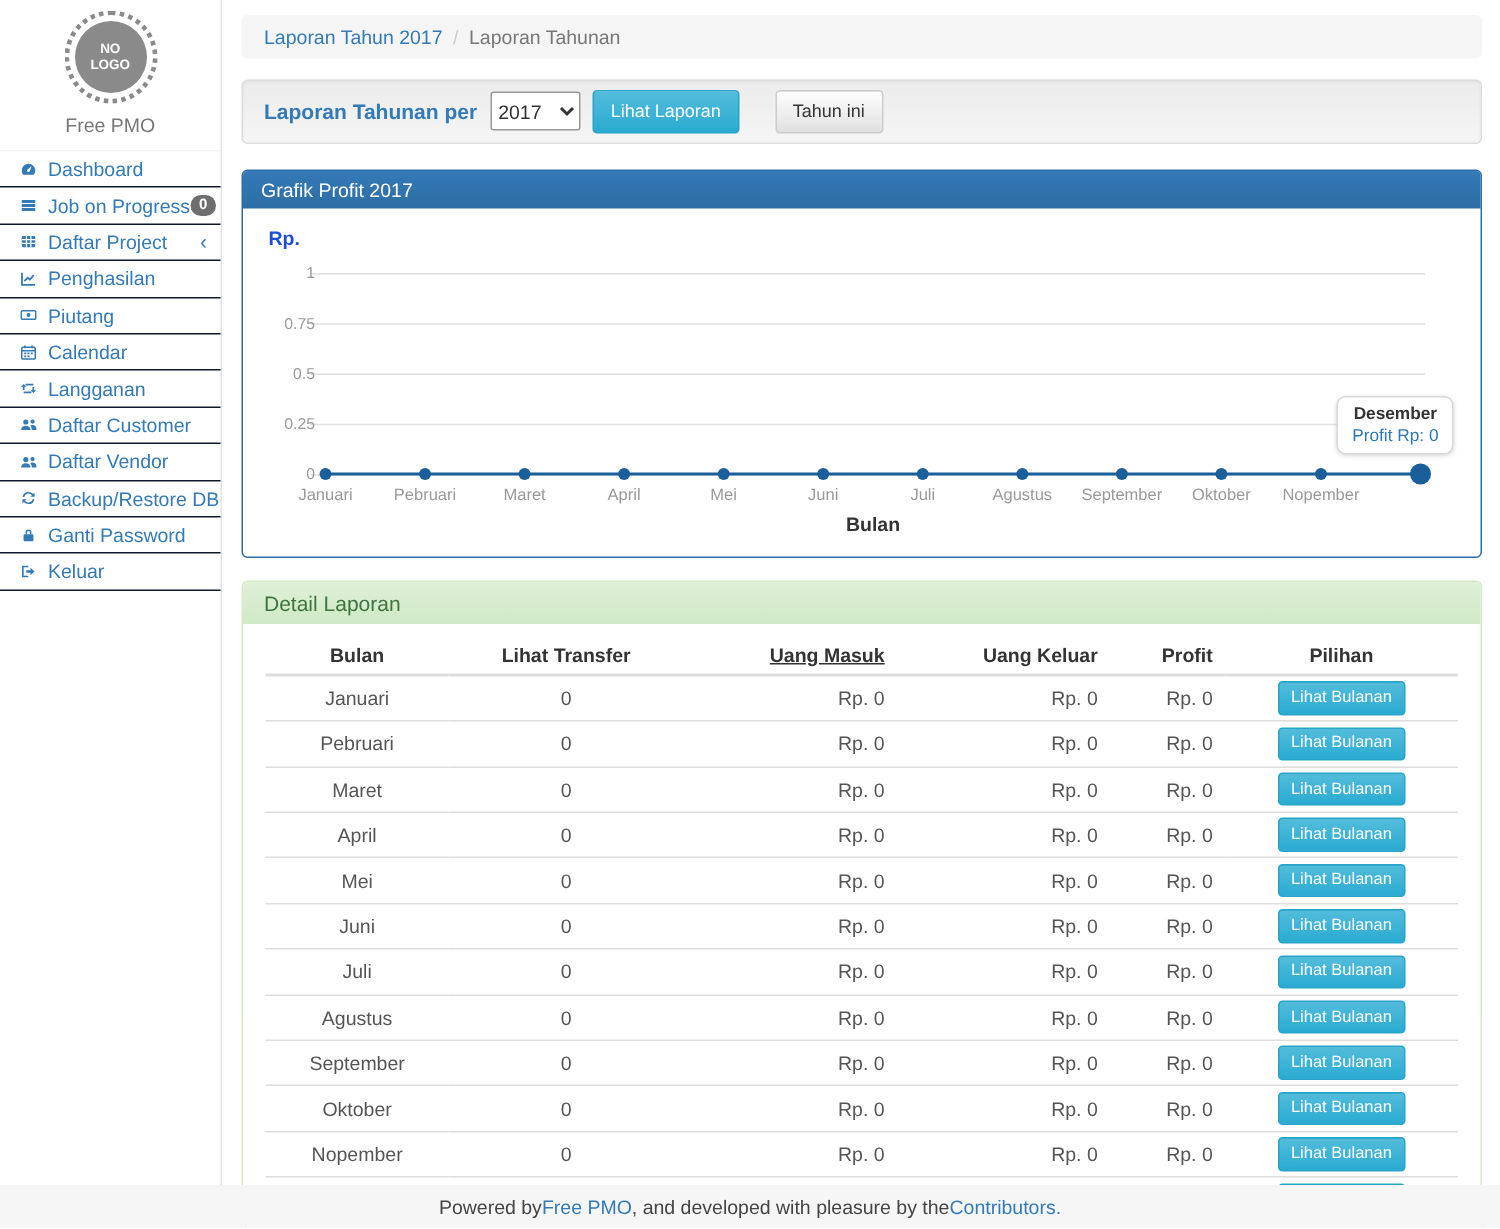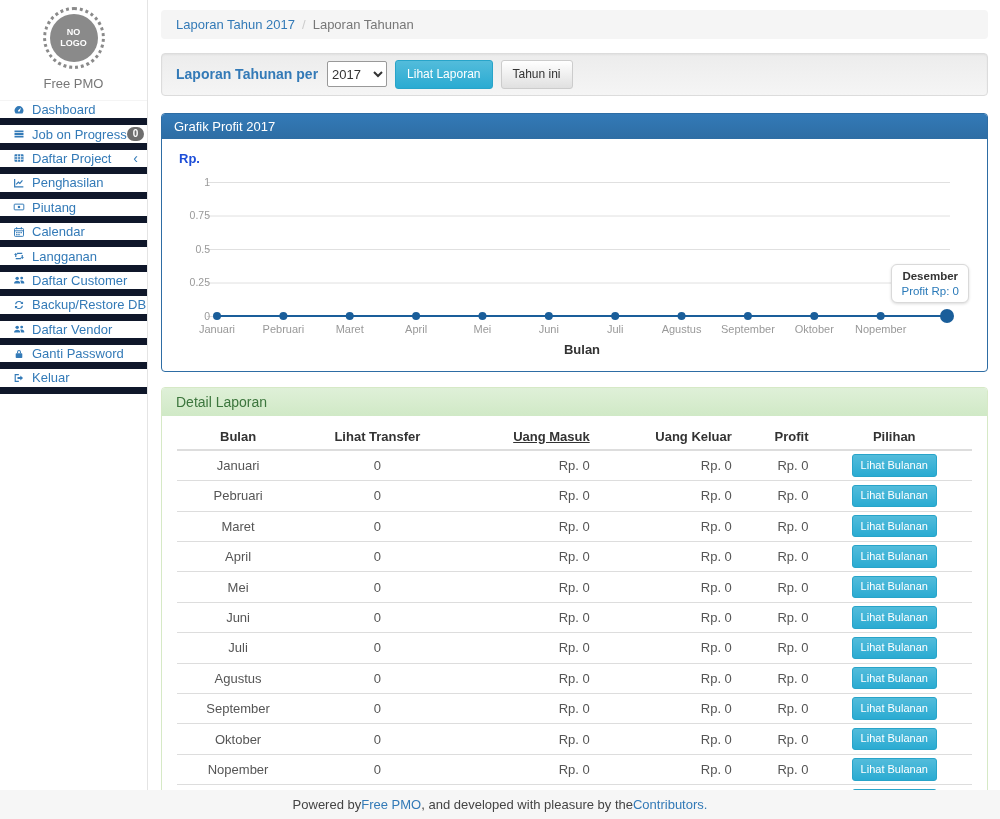--- a/index.html
+++ b/index.html
@@ -13,21 +13,21 @@
   .logo-area { text-align:center; padding-top:7px; }
   .logo-ring { width:62px; height:62px; margin:0 auto; border-radius:50%;
                border:3px dotted #8a8a8a; display:flex; align-items:center; justify-content:center; }
   .logo-inner { width:48px; height:48px; border-radius:50%; background:#8a8a8a; color:#fff;
                 display:flex; align-items:center; justify-content:center;
                 font-size:9px; font-weight:bold; line-height:1.25; text-align:center; }
   .logo-inner span { width:30px; display:inline-block; }
   .app-name { color:#777; font-size:13px; margin-top:7px; }
   .menu { list-style:none; margin:9px 0 0 0; padding:0; border-top:1px solid #f4f4f4; }
   .menu li { display:flex; align-items:center; height:24.4px; padding:0 9px 0 10px;
-             border-bottom:7px solid #0f172a; color:#337ab7; font-size:13px; cursor:pointer; }
+             border-bottom:1px solid #0f172a; color:#337ab7; font-size:13px; cursor:pointer; }
   .menu .icn { width:17px; flex:none; display:inline-flex; justify-content:center; margin-right:5px; }
   .menu .icn svg { width:12px; height:12px; }
   .menu .lbl { white-space:nowrap; }
   .badge { margin-left:auto; background:#6e6e6e; color:#fff; font-size:10px; font-weight:bold;
            padding:2px 6px; border-radius:9px; line-height:1; }
   .chev { margin-left:auto; font-size:14px; line-height:1; color:#337ab7; }
 
   
   .content { margin-left:149px; padding:10px 12px 0 12px; }
   .breadcrumb { background:#f5f5f5; border-radius:4px; padding:7px 15px; font-size:13px;
@@ -37,21 +37,21 @@
 
   .well { background:linear-gradient(to bottom,#ececec 0,#f5f5f5 100%);
           border:1px solid #dcdcdc; border-radius:4px; padding:6px 14px;
           display:flex; align-items:center; margin-bottom:17px;
           box-shadow:inset 0 1px 2px rgba(0,0,0,.05); }
   .well .flabel { color:#337ab7; font-weight:bold; font-size:14px; margin-right:9px; }
   select.year { height:26px; width:60px; font-size:13px; border:1px solid #999; border-radius:2px;
                 background:#fff; margin-right:8px; font-family:inherit; color:#333; }
   .btn { font-size:12px; border-radius:3px; padding:5px 11px; border:1px solid transparent;
          cursor:pointer; font-family:inherit; line-height:1.4; }
-  .btn-info { color:#fff; background:linear-gradient(to bottom,#53bcdb 0,#2aabd2 100%); border-color:#28a4c9; margin-right:8px; }
+  .btn-info { color:#fff; background:linear-gradient(to bottom,#53bcdb 0,#2aabd2 100%); border-color:#28a4c9; margin-right:24px; }
   .btn-default { color:#333; background:linear-gradient(to bottom,#fff 0,#e0e0e0 100%); border-color:#ccc; }
   .btn-xs { font-size:11px; padding:2.5px 8px; border-radius:3px; margin:0; }
 
   .panel { border-radius:4px; margin-bottom:15px; background:#fff; }
   .panel-primary { border:1px solid #2e6da4; }
   .panel-primary .panel-heading { background:linear-gradient(to bottom,#337ab7 0,#2e6da4 100%);
         color:#fff; padding:5px 12px; font-size:13px; border-radius:3px 3px 0 0; }
   .panel-success { border:1px solid #d6e9c6; }
   .panel-success .panel-heading { background:linear-gradient(to bottom,#dff0d8 0,#d0e9c6 100%);
         color:#3c763d; padding:6px 14px; font-size:14px; border-radius:3px 3px 0 0; }
@@ -166,35 +166,35 @@
               <path d="M1.4 12.8c0-2.3 1.9-3.7 4.2-3.7s4.2 1.4 4.2 3.7z"></path>
               <circle cx="11.6" cy="5.4" r="1.9"></circle>
               <path d="M10.9 12.8c0-1.6-.5-2.9-1.4-3.7.6-.4 1.3-.6 2.1-.6 1.9 0 3.4 1.2 3.4 3.1v1.2z"></path>
             </svg>
           </span>
           <span class="lbl">Daftar Customer</span>
         </li>
         <li>
           <span class="icn">
             <svg viewBox="0 0 16 16" fill="currentColor">
-              <path d="M8 2.6a5.4 5.4 0 0 1 4.1 1.9l1.3-1.3v3.6H9.8l1.3-1.3A3.8 3.8 0 0 0 4.3 7H2.7A5.4 5.4 0 0 1 8 2.6zM8 13.4a5.4 5.4 0 0 1-4.1-1.9l-1.3 1.3V9.2h3.6L4.9 10.5A3.8 3.8 0 0 0 11.7 9h1.6A5.4 5.4 0 0 1 8 13.4z"></path>
-            </svg>
-          </span>
-          <span class="lbl">Backup/Restore DB</span>
-        </li>
-        <li>
-          <span class="icn">
-            <svg viewBox="0 0 16 16" fill="currentColor">
               <circle cx="5.6" cy="5.8" r="2.3"></circle>
               <path d="M1.4 12.8c0-2.3 1.9-3.7 4.2-3.7s4.2 1.4 4.2 3.7z"></path>
               <circle cx="11.6" cy="5.4" r="1.9"></circle>
               <path d="M10.9 12.8c0-1.6-.5-2.9-1.4-3.7.6-.4 1.3-.6 2.1-.6 1.9 0 3.4 1.2 3.4 3.1v1.2z"></path>
             </svg>
           </span>
           <span class="lbl">Daftar Vendor</span>
+        </li>
+        <li>
+          <span class="icn">
+            <svg viewBox="0 0 16 16" fill="currentColor">
+              <path d="M8 2.6a5.4 5.4 0 0 1 4.1 1.9l1.3-1.3v3.6H9.8l1.3-1.3A3.8 3.8 0 0 0 4.3 7H2.7A5.4 5.4 0 0 1 8 2.6zM8 13.4a5.4 5.4 0 0 1-4.1-1.9l-1.3 1.3V9.2h3.6L4.9 10.5A3.8 3.8 0 0 0 11.7 9h1.6A5.4 5.4 0 0 1 8 13.4z"></path>
+            </svg>
+          </span>
+          <span class="lbl">Backup/Restore DB</span>
         </li>
         <li>
           <span class="icn">
             <svg viewBox="0 0 16 16" fill="currentColor">
               <path d="M5.4 7V5.2a2.6 2.6 0 1 1 5.2 0V7H9.2V5.2a1.2 1.2 0 1 0-2.4 0V7z"></path>
               <rect x="3.6" y="6.9" width="8.8" height="6.3" rx="1"></rect>
             </svg>
           </span>
           <span class="lbl">Ganti Password</span>
         </li>

